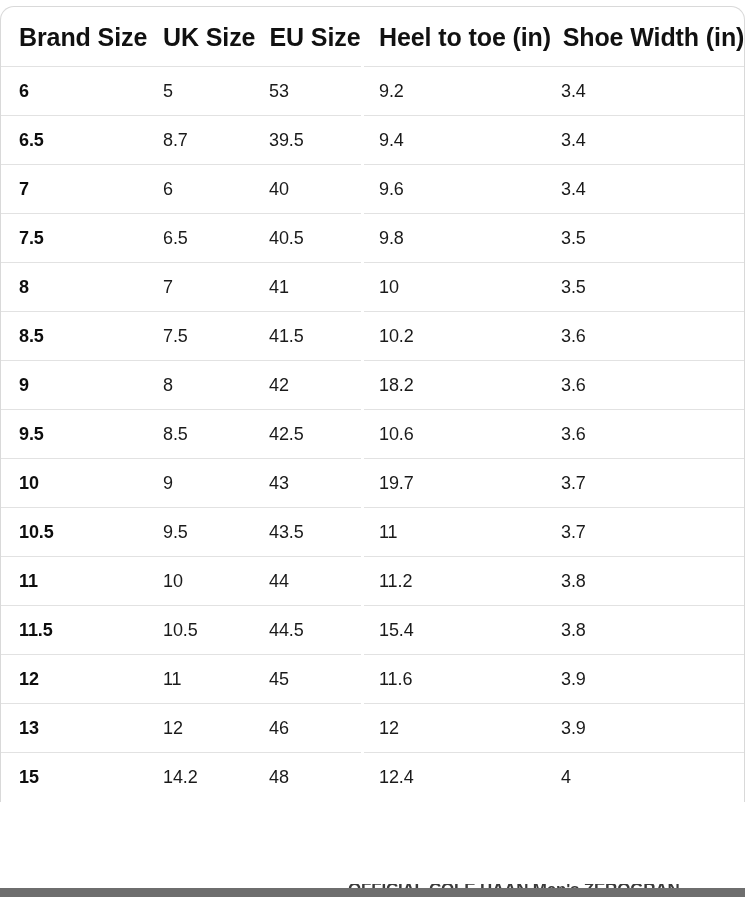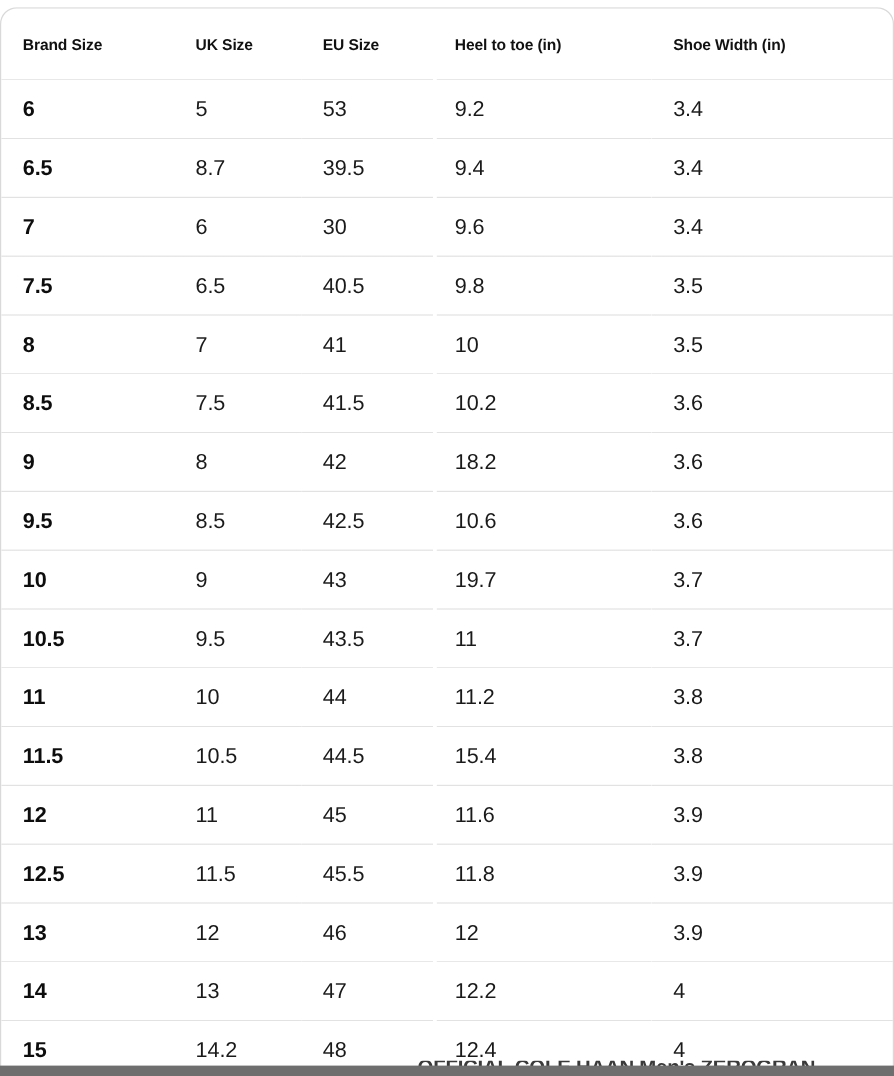--- a/index.html
+++ b/index.html
@@ -37,22 +37,22 @@
     table-layout: fixed;
   }
 
   table.size-table col.c1 { width: 144px; }
   table.size-table col.c2 { width: 106px; }
   table.size-table col.c3 { width: 110px; }
   table.size-table col.c4 { width: 182px; }
   table.size-table col.c5 { width: 203px; }
 
   thead th {
-    text-align: left;
-    font-size: 13px;
+    text-align: center;
+    font-size: 25px;
     font-weight: 700;
     color: #111111;
     padding: 0;
     height: 60px;
     vertical-align: middle;
     letter-spacing: -0.1px;
     white-space: nowrap;
   }
 
   tbody td {
@@ -167,21 +167,21 @@
         <tr class="data-row">
           <td class="p1 brand">6.5</td>
           <td class="p2">8.7</td>
           <td class="p3">39.5</td>
           <td class="p4 split">9.4</td>
           <td class="p5">3.4</td>
         </tr>
         <tr class="data-row">
           <td class="p1 brand">7</td>
           <td class="p2">6</td>
-          <td class="p3">30</td>
+          <td class="p3">40</td>
           <td class="p4 split">9.6</td>
           <td class="p5">3.4</td>
         </tr>
         <tr class="data-row">
           <td class="p1 brand">7.5</td>
           <td class="p2">6.5</td>
           <td class="p3">40.5</td>
           <td class="p4 split">9.8</td>
           <td class="p5">3.5</td>
         </tr>
@@ -242,41 +242,27 @@
           <td class="p5">3.8</td>
         </tr>
         <tr class="data-row">
           <td class="p1 brand">12</td>
           <td class="p2">11</td>
           <td class="p3">45</td>
           <td class="p4 split">11.6</td>
           <td class="p5">3.9</td>
         </tr>
         <tr class="data-row">
-          <td class="p1 brand">12.5</td>
-          <td class="p2">11.5</td>
-          <td class="p3">45.5</td>
-          <td class="p4 split">11.8</td>
-          <td class="p5">3.9</td>
-        </tr>
-        <tr class="data-row">
           <td class="p1 brand">13</td>
           <td class="p2">12</td>
           <td class="p3">46</td>
           <td class="p4 split">12</td>
           <td class="p5">3.9</td>
         </tr>
         <tr class="data-row">
-          <td class="p1 brand">14</td>
-          <td class="p2">13</td>
-          <td class="p3">47</td>
-          <td class="p4 split">12.2</td>
-          <td class="p5">4</td>
-        </tr>
-        <tr class="data-row">
           <td class="p1 brand">15</td>
           <td class="p2">14.2</td>
           <td class="p3">48</td>
           <td class="p4 split">12.4</td>
           <td class="p5">4</td>
         </tr>
       </tbody>
   </table>
 </div>
 

